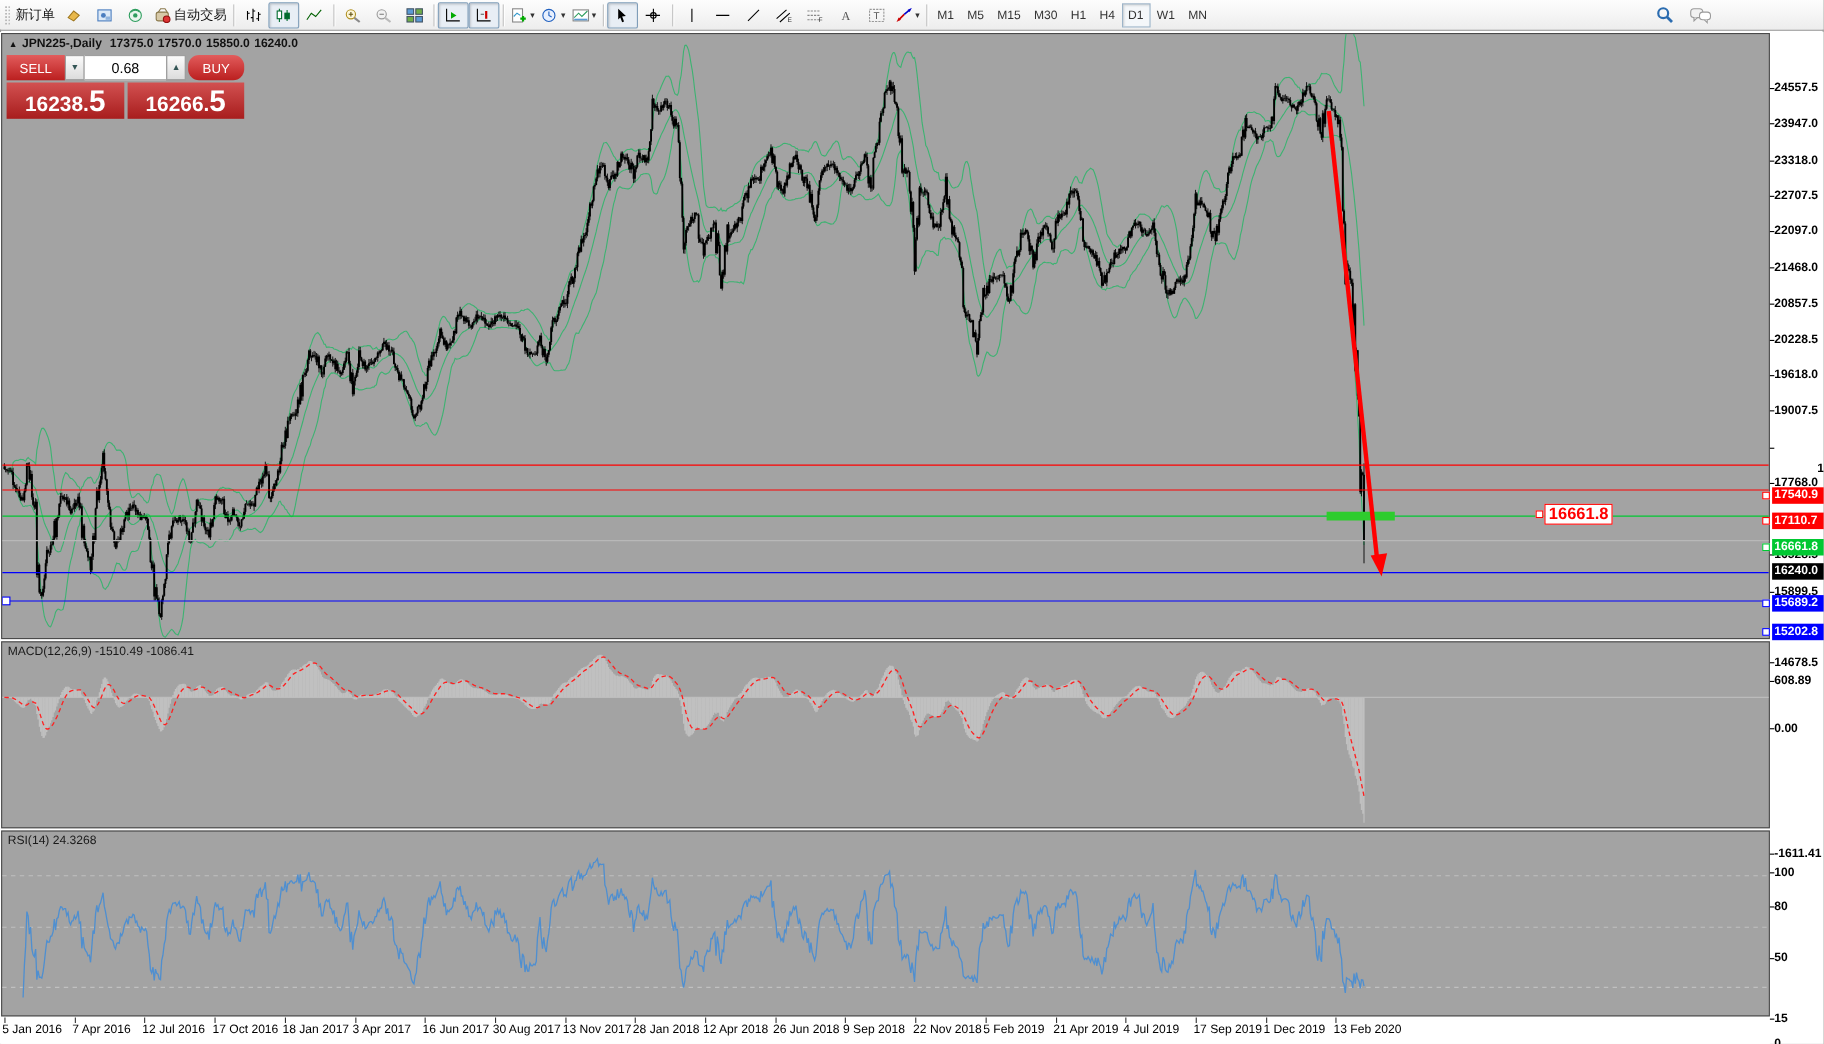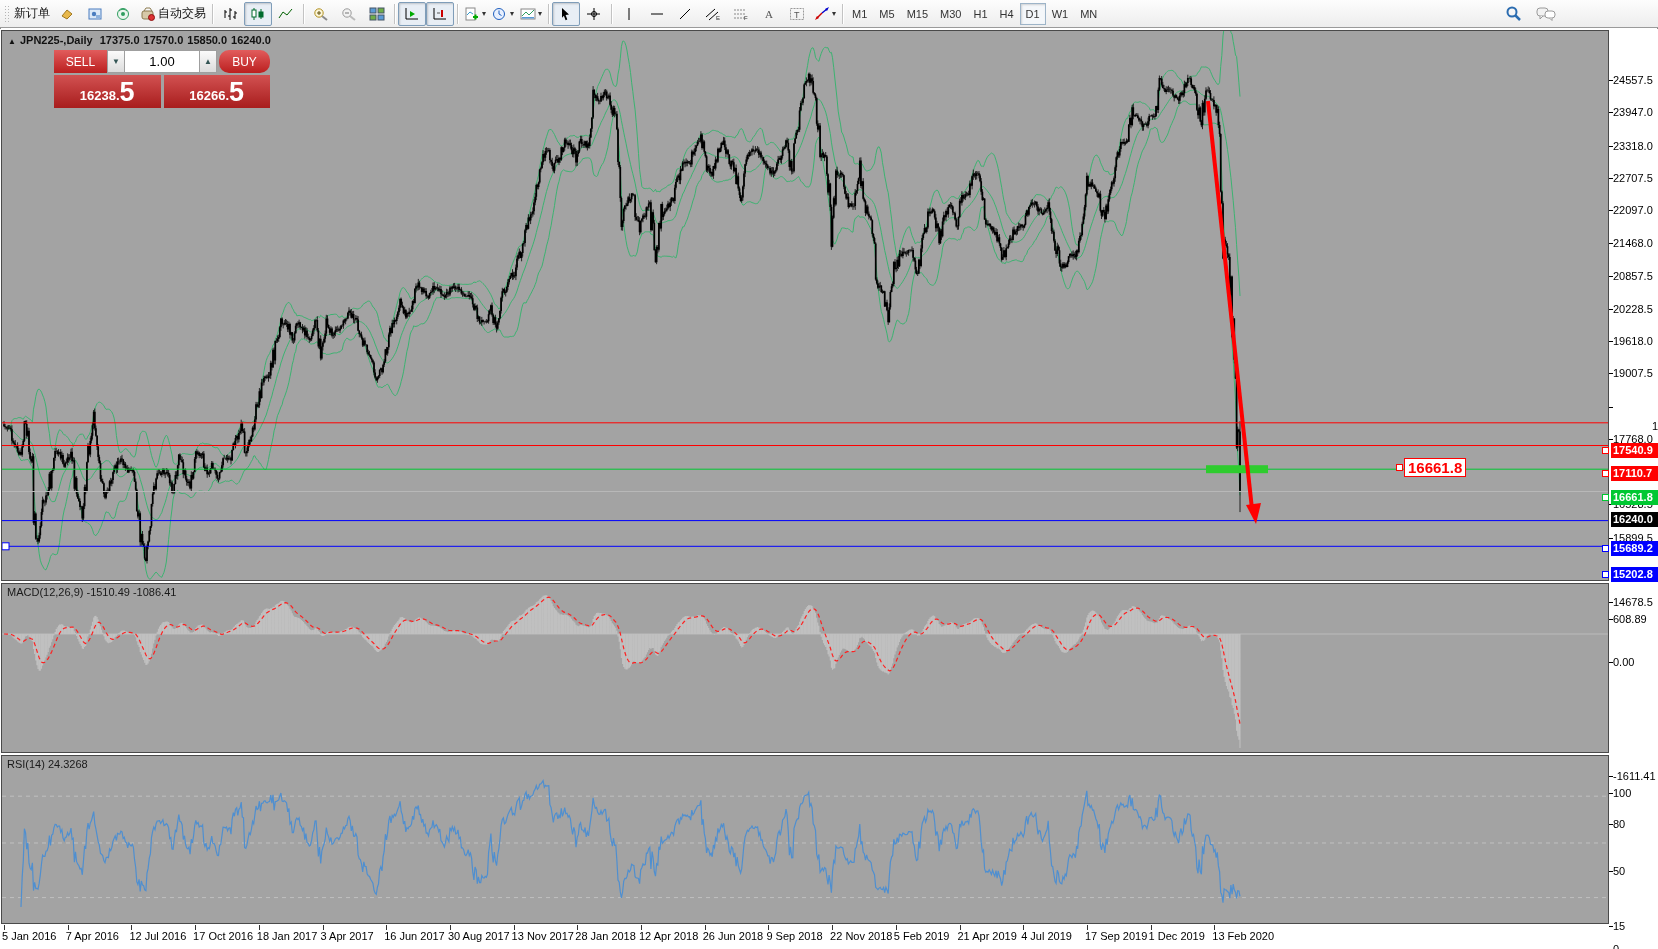--- a/index.html
+++ b/index.html
@@ -21,31 +21,31 @@
   #main-panel{top:1px;height:551px;}
   #macd-panel{top:554px;height:170px;}
   #rsi-panel{top:726px;height:169px;}
   #date-panel{position:absolute;left:1px;top:896px;width:1608px;height:24px;background:#fff;}
   .panel svg{position:absolute;left:0;top:0;}
   .pane-label{position:absolute;font-size:11px;color:#1a1a1a;z-index:5;white-space:nowrap;}
   
   #sym-header{position:absolute;left:6px;top:3px;font-size:11px;font-weight:700;color:#111;z-index:6;white-space:nowrap;}
   #sym-header span{margin-right:4px;}
   #collapse{font-size:8px;margin-right:3px;}
-  #trade{position:absolute;left:4px;top:19px;width:216px;z-index:7;font-family:"Liberation Sans",sans-serif;margin-left:48px;}
+  #trade{position:absolute;left:4px;top:19px;width:216px;z-index:7;font-family:"Liberation Sans",sans-serif;}
   #trade .row1{display:flex;height:23px;gap:0;}
   .tbtn{width:53px;background:linear-gradient(#e25c5c,#bb1f1f);color:#fff;font-size:12px;display:flex;align-items:center;justify-content:center;cursor:pointer;}
   .spin{width:18px;background:linear-gradient(#fbfbfb,#dcdcdc);border:1px solid #9f9f9f;box-sizing:border-box;font-size:8px;color:#355;display:flex;align-items:center;justify-content:center;}
   .vol{width:74px;border:1px solid #9f9f9f;border-left:0;border-right:0;box-sizing:border-box;background:#fff;font-size:13px;display:flex;align-items:center;justify-content:center;}
   #trade .row2{display:flex;margin-top:2px;height:33px;gap:3px;}
   .quote{flex:1;background:linear-gradient(#d25151,#a81d1d);color:#fff;display:flex;align-items:flex-end;justify-content:center;padding-bottom:2px;cursor:pointer;}
-  .quote .small{font-size:13px;font-weight:700;line-height:20px;}
+  .quote .small{font-size:19px;font-weight:700;line-height:20px;}
   .quote .big{font-size:27px;font-weight:700;line-height:27px;}
   
-  .ptick{position:absolute;left:1613px;font-size:11px;font-weight:400;color:#000;transform:translateY(-50%);white-space:nowrap;z-index:3;}
+  .ptick{position:absolute;left:1613px;font-size:11px;font-weight:700;color:#000;transform:translateY(-50%);white-space:nowrap;z-index:3;}
   .tickmark{position:absolute;left:1609px;width:4px;height:1px;background:#000;z-index:3;}
   .lvlbox{position:absolute;left:1611px;width:46px;height:15px;color:#fff;font-size:11px;font-weight:700;line-height:15px;padding-left:2px;z-index:4;}
   .anchor{position:absolute;width:7px;height:7px;background:#fff;box-sizing:border-box;z-index:4;}
   .dlabel{position:absolute;top:5px;font-size:11px;color:#000;white-space:nowrap;}
   .dtick{position:absolute;top:0;width:1px;height:5px;background:#333;}
   
   #cn-note{position:absolute;left:1280px;top:370px;font-size:40px;font-weight:700;color:#00d42a;z-index:6;letter-spacing:4px;text-shadow:2px 2px 0 #0a4f0a,-1px -1px 0 #0a4f0a,1px -1px 0 #0a4f0a,-1px 1px 0 #0a4f0a,3px 3px 2px rgba(0,0,0,.5);white-space:nowrap;}
   #callout{position:absolute;left:1404px;top:429px;border:1px solid #f00;background:#fff;color:#f00;font-size:15px;font-weight:700;padding:0 3px;line-height:17px;z-index:6;}
   #callout-anchor{left:1396px;top:435px;border:1px solid #f00;}
   .icon-svg{display:block;}
@@ -281,21 +281,21 @@
           <rect x="2" y="541.8" width="7" height="7" fill="#fff" stroke="#0000ff"></rect>
         </svg>
       <div id="sym-header">
         <span id="collapse">▲</span><span>JPN225-,Daily</span>
         <span>17375.0</span><span>17570.0</span><span>15850.0</span><span>16240.0</span>
       </div>
       <div id="trade">
         <div class="row1">
           <div class="tbtn">SELL</div>
           <div class="spin">▼</div>
-          <div class="vol">1.00</div>
+          <div class="vol">0.68</div>
           <div class="spin">▲</div>
           <div class="tbtn" style="margin-left:2px;width:51px;border-radius:10px;">BUY</div>
         </div>
         <div class="row2">
           <div class="quote">
               <span class="small">16238.</span>
               <span class="big">5</span>
             </div>
           <div class="quote">
               <span class="small">16266.</span>

